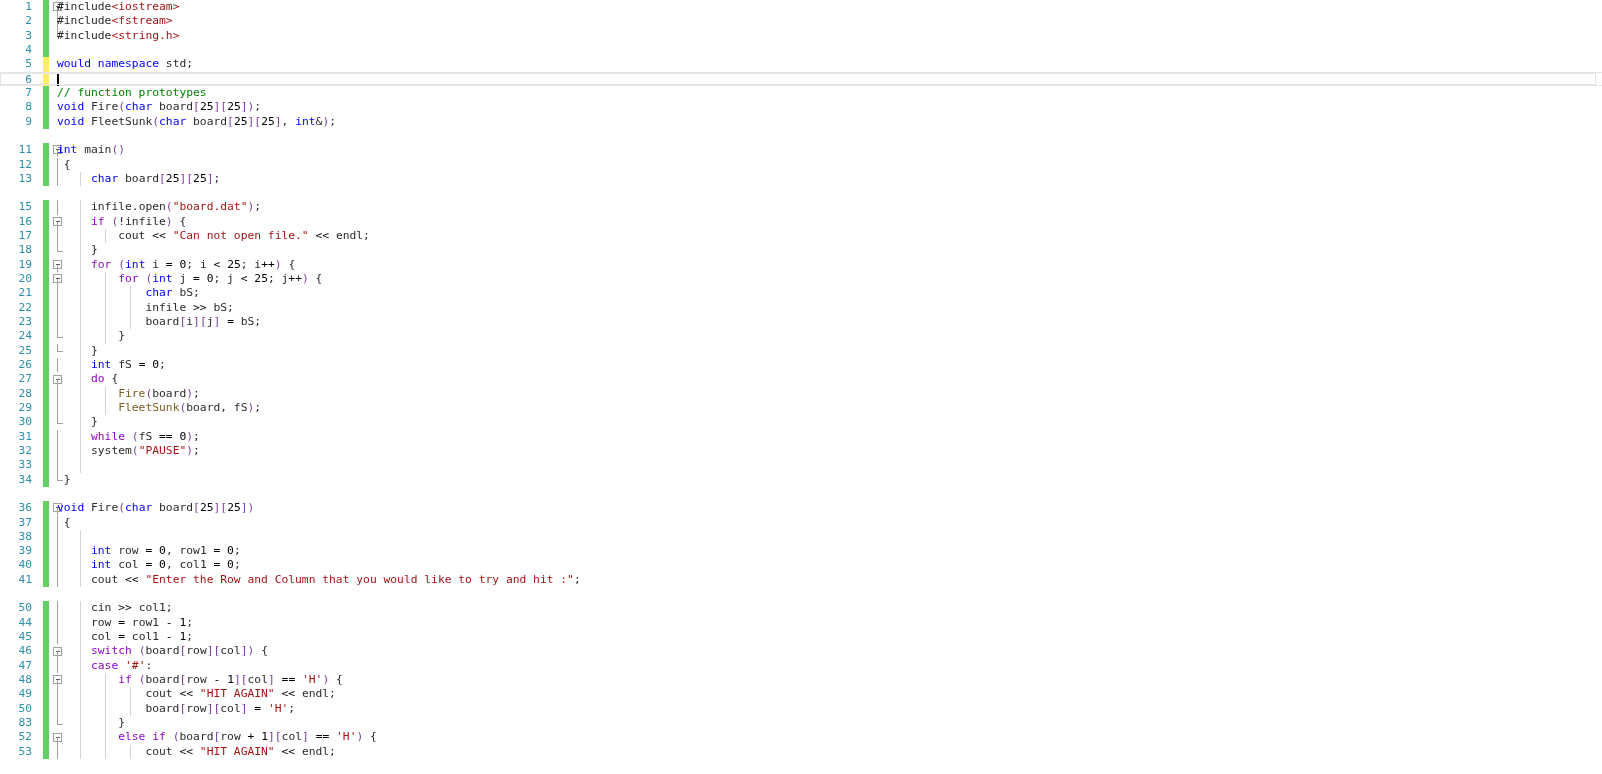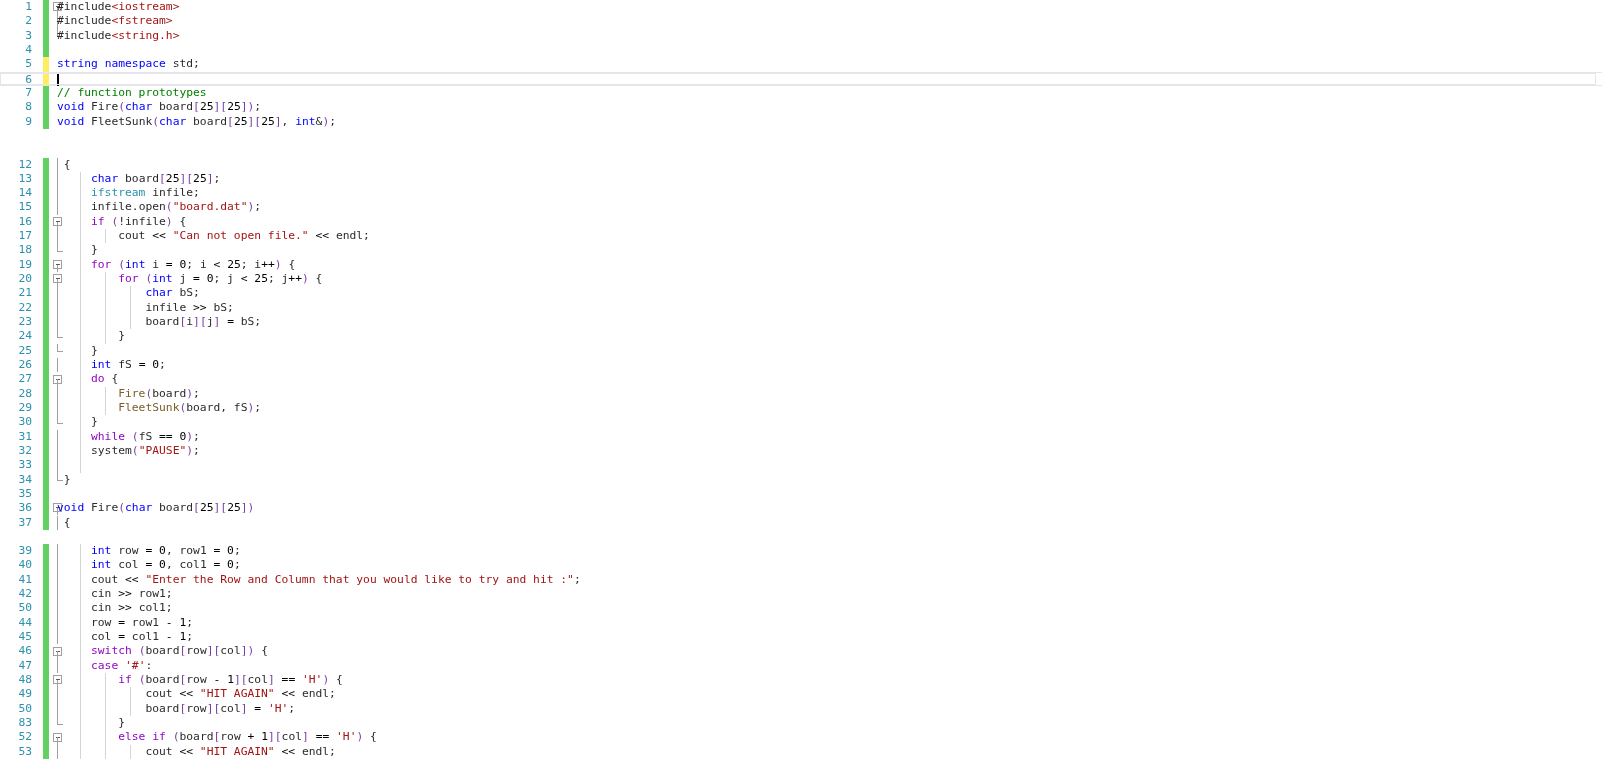--- a/index.html
+++ b/index.html
@@ -132,55 +132,54 @@
   }
 </style>
 </head>
 <body>
 
 <div id="editor">
     <div class="row" style="top: 0px; position: absolute; left: 0px; width: 1602px;"><div class="lineno">1</div><div class="trackbar saved"></div><div class="fold"><div class="box"></div><div class="vline half-bot"></div></div><div class="code"><span class="pp">#include</span><span class="str">&lt;iostream&gt;</span></div></div>
     <div class="row" style="top: 14.32px; position: absolute; left: 0px; width: 1602px;"><div class="lineno">2</div><div class="trackbar saved"></div><div class="fold"><div class="vline"></div></div><div class="code"><span class="pp">#include</span><span class="str">&lt;fstream&gt;</span></div></div>
     <div class="row" style="top: 28.64px; position: absolute; left: 0px; width: 1602px;"><div class="lineno">3</div><div class="trackbar saved"></div><div class="fold"><div class="elbow"></div></div><div class="code"><span class="pp">#include</span><span class="str">&lt;string.h&gt;</span></div></div>
     <div class="row" style="top: 42.96px; position: absolute; left: 0px; width: 1602px;"><div class="lineno">4</div><div class="trackbar saved"></div><div class="fold"></div><div class="code"></div></div>
-    <div class="row" style="top: 57.28px; position: absolute; left: 0px; width: 1602px;"><div class="lineno">5</div><div class="trackbar unsaved"></div><div class="fold"></div><div class="code"><span class="kw">string</span><span class="op"> </span><span class="kw">namespace</span><span class="id"> std;</span></div></div>
+    <div class="row" style="top: 57.28px; position: absolute; left: 0px; width: 1602px;"><div class="lineno">5</div><div class="trackbar unsaved"></div><div class="fold"></div><div class="code"><span class="kw">would</span><span class="op"> </span><span class="kw">namespace</span><span class="id"> std;</span></div></div>
     <div class="row current" style="top: 71.6px; position: absolute; left: 0px; width: 1602px;"><div class="lineno">6</div><div class="trackbar unsaved"></div><div class="fold"></div><div class="code"></div><div class="caret" style="left: 57px;"></div></div>
     <div class="row" style="top: 85.92px; position: absolute; left: 0px; width: 1602px;"><div class="lineno">7</div><div class="trackbar saved"></div><div class="fold"></div><div class="code"><span class="cmt">// function prototypes</span></div></div>
     <div class="row" style="top: 100.24px; position: absolute; left: 0px; width: 1602px;"><div class="lineno">8</div><div class="trackbar saved"></div><div class="fold"></div><div class="code"><span class="kw">void</span><span class="id"> Fire</span><span class="brk">(</span><span class="kw">char</span><span class="id"> board</span><span class="brk">[</span><span class="num">25</span><span class="brk">]</span><span class="brk">[</span><span class="num">25</span><span class="brk">]</span><span class="brk">)</span><span class="id">;</span></div></div>
     <div class="row" style="top: 114.56px; position: absolute; left: 0px; width: 1602px;"><div class="lineno">9</div><div class="trackbar saved"></div><div class="fold"></div><div class="code"><span class="kw">void</span><span class="id"> FleetSunk</span><span class="brk">(</span><span class="kw">char</span><span class="id"> board</span><span class="brk">[</span><span class="num">25</span><span class="brk">]</span><span class="brk">[</span><span class="num">25</span><span class="brk">]</span><span class="id">, </span><span class="kw">int</span><span class="id">&amp;</span><span class="brk">)</span><span class="id">;</span></div></div>
+    <div class="row" style="top: 143.2px; position: absolute; left: 0px; width: 1602px;"><div class="lineno">11</div><div class="trackbar saved"></div><div class="fold"><div class="box"></div><div class="vline half-bot"></div></div><div class="code"><span class="kw">int</span><span class="id"> main</span><span class="brk">(</span><span class="brk">)</span></div></div>
     <div class="row" style="top: 157.52px; position: absolute; left: 0px; width: 1602px;"><div class="lineno">12</div><div class="trackbar saved"></div><div class="fold"><div class="vline"></div></div><div class="code"><span class="id"> {</span></div></div>
     <div class="row" style="top: 171.84px; position: absolute; left: 0px; width: 1602px;"><div class="lineno">13</div><div class="trackbar saved"></div><div class="fold"><div class="vline"></div></div><div class="guides"><div class="guide" style="left: 80px;"></div></div><div class="code"><span class="id">     </span><span class="kw">char</span><span class="id"> board</span><span class="brk">[</span><span class="num">25</span><span class="brk">]</span><span class="brk">[</span><span class="num">25</span><span class="brk">]</span><span class="id">;</span></div></div>
-    <div class="row" style="top: 186.16px; position: absolute; left: 0px; width: 1602px;"><div class="lineno">14</div><div class="trackbar saved"></div><div class="fold"><div class="vline"></div></div><div class="guides"><div class="guide" style="left: 80px;"></div></div><div class="code"><span class="id">     </span><span class="typ">ifstream</span><span class="id"> infile;</span></div></div>
     <div class="row" style="top: 200.48px; position: absolute; left: 0px; width: 1602px;"><div class="lineno">15</div><div class="trackbar saved"></div><div class="fold"><div class="vline"></div></div><div class="guides"><div class="guide" style="left: 80px;"></div></div><div class="code"><span class="id">     infile.</span><span class="id">open</span><span class="brk">(</span><span class="str">"board.dat"</span><span class="brk">)</span><span class="id">;</span></div></div>
     <div class="row" style="top: 214.8px; position: absolute; left: 0px; width: 1602px;"><div class="lineno">16</div><div class="trackbar saved"></div><div class="fold"><div class="box"></div><div class="vline half-bot"></div></div><div class="guides"><div class="guide" style="left: 80px;"></div></div><div class="code"><span class="id">     </span><span class="ctl">if</span><span class="id"> </span><span class="brk">(</span><span class="id">!infile</span><span class="brk">)</span><span class="id"> {</span></div></div>
     <div class="row" style="top: 229.12px; position: absolute; left: 0px; width: 1602px;"><div class="lineno">17</div><div class="trackbar saved"></div><div class="fold"><div class="vline"></div></div><div class="guides"><div class="guide" style="left: 80px;"></div><div class="guide" style="left: 105px;"></div></div><div class="code"><span class="id">         cout </span><span class="op">&lt;&lt;</span><span class="id"> </span><span class="str">"Can not open file."</span><span class="id"> </span><span class="op">&lt;&lt;</span><span class="id"> endl;</span></div></div>
     <div class="row" style="top: 243.44px; position: absolute; left: 0px; width: 1602px;"><div class="lineno">18</div><div class="trackbar saved"></div><div class="fold"><div class="elbow"></div></div><div class="guides"><div class="guide" style="left: 80px;"></div></div><div class="code"><span class="id">     }</span></div></div>
     <div class="row" style="top: 257.76px; position: absolute; left: 0px; width: 1602px;"><div class="lineno">19</div><div class="trackbar saved"></div><div class="fold"><div class="box"></div><div class="vline half-bot"></div></div><div class="guides"><div class="guide" style="left: 80px;"></div></div><div class="code"><span class="id">     </span><span class="ctl">for</span><span class="id"> </span><span class="brk">(</span><span class="kw">int</span><span class="id"> i </span><span class="op">=</span><span class="id"> </span><span class="num">0</span><span class="id">; i </span><span class="op">&lt;</span><span class="id"> </span><span class="num">25</span><span class="id">; i</span><span class="op">++</span><span class="brk">)</span><span class="id"> {</span></div></div>
     <div class="row" style="top: 272.08px; position: absolute; left: 0px; width: 1602px;"><div class="lineno">20</div><div class="trackbar saved"></div><div class="fold"><div class="box"></div><div class="vline half-bot"></div></div><div class="guides"><div class="guide" style="left: 80px;"></div><div class="guide" style="left: 105px;"></div></div><div class="code"><span class="id">         </span><span class="ctl">for</span><span class="id"> </span><span class="brk">(</span><span class="kw">int</span><span class="id"> j </span><span class="op">=</span><span class="id"> </span><span class="num">0</span><span class="id">; j </span><span class="op">&lt;</span><span class="id"> </span><span class="num">25</span><span class="id">; j</span><span class="op">++</span><span class="brk">)</span><span class="id"> {</span></div></div>
     <div class="row" style="top: 286.4px; position: absolute; left: 0px; width: 1602px;"><div class="lineno">21</div><div class="trackbar saved"></div><div class="fold"><div class="vline"></div></div><div class="guides"><div class="guide" style="left: 80px;"></div><div class="guide" style="left: 105px;"></div><div class="guide" style="left: 130px;"></div></div><div class="code"><span class="id">             </span><span class="kw">char</span><span class="id"> bS;</span></div></div>
     <div class="row" style="top: 300.72px; position: absolute; left: 0px; width: 1602px;"><div class="lineno">22</div><div class="trackbar saved"></div><div class="fold"><div class="vline"></div></div><div class="guides"><div class="guide" style="left: 80px;"></div><div class="guide" style="left: 105px;"></div><div class="guide" style="left: 130px;"></div></div><div class="code"><span class="id">             infile </span><span class="op">&gt;&gt;</span><span class="id"> bS;</span></div></div>
     <div class="row" style="top: 315.04px; position: absolute; left: 0px; width: 1602px;"><div class="lineno">23</div><div class="trackbar saved"></div><div class="fold"><div class="vline"></div></div><div class="guides"><div class="guide" style="left: 80px;"></div><div class="guide" style="left: 105px;"></div><div class="guide" style="left: 130px;"></div></div><div class="code"><span class="id">             board</span><span class="brk">[</span><span class="id">i</span><span class="brk">]</span><span class="brk">[</span><span class="id">j</span><span class="brk">]</span><span class="id"> </span><span class="op">=</span><span class="id"> bS;</span></div></div>
     <div class="row" style="top: 329.36px; position: absolute; left: 0px; width: 1602px;"><div class="lineno">24</div><div class="trackbar saved"></div><div class="fold"><div class="elbow"></div></div><div class="guides"><div class="guide" style="left: 80px;"></div><div class="guide" style="left: 105px;"></div></div><div class="code"><span class="id">         }</span></div></div>
     <div class="row" style="top: 343.68px; position: absolute; left: 0px; width: 1602px;"><div class="lineno">25</div><div class="trackbar saved"></div><div class="fold"><div class="elbow"></div></div><div class="guides"><div class="guide" style="left: 80px;"></div></div><div class="code"><span class="id">     }</span></div></div>
     <div class="row" style="top: 358px; position: absolute; left: 0px; width: 1602px;"><div class="lineno">26</div><div class="trackbar saved"></div><div class="fold"><div class="vline"></div></div><div class="guides"><div class="guide" style="left: 80px;"></div></div><div class="code"><span class="id">     </span><span class="kw">int</span><span class="id"> fS </span><span class="op">=</span><span class="id"> </span><span class="num">0</span><span class="id">;</span></div></div>
     <div class="row" style="top: 372.32px; position: absolute; left: 0px; width: 1602px;"><div class="lineno">27</div><div class="trackbar saved"></div><div class="fold"><div class="box"></div><div class="vline half-bot"></div></div><div class="guides"><div class="guide" style="left: 80px;"></div></div><div class="code"><span class="id">     </span><span class="ctl">do</span><span class="id"> {</span></div></div>
     <div class="row" style="top: 386.64px; position: absolute; left: 0px; width: 1602px;"><div class="lineno">28</div><div class="trackbar saved"></div><div class="fold"><div class="vline"></div></div><div class="guides"><div class="guide" style="left: 80px;"></div><div class="guide" style="left: 105px;"></div></div><div class="code"><span class="id">         </span><span class="fn">Fire</span><span class="brk">(</span><span class="id">board</span><span class="brk">)</span><span class="id">;</span></div></div>
     <div class="row" style="top: 400.96px; position: absolute; left: 0px; width: 1602px;"><div class="lineno">29</div><div class="trackbar saved"></div><div class="fold"><div class="vline"></div></div><div class="guides"><div class="guide" style="left: 80px;"></div><div class="guide" style="left: 105px;"></div></div><div class="code"><span class="id">         </span><span class="fn">FleetSunk</span><span class="brk">(</span><span class="id">board, fS</span><span class="brk">)</span><span class="id">;</span></div></div>
     <div class="row" style="top: 415.28px; position: absolute; left: 0px; width: 1602px;"><div class="lineno">30</div><div class="trackbar saved"></div><div class="fold"><div class="elbow"></div></div><div class="guides"><div class="guide" style="left: 80px;"></div></div><div class="code"><span class="id">     }</span></div></div>
     <div class="row" style="top: 429.6px; position: absolute; left: 0px; width: 1602px;"><div class="lineno">31</div><div class="trackbar saved"></div><div class="fold"><div class="vline"></div></div><div class="guides"><div class="guide" style="left: 80px;"></div></div><div class="code"><span class="id">     </span><span class="ctl">while</span><span class="id"> </span><span class="brk">(</span><span class="id">fS </span><span class="op">==</span><span class="id"> </span><span class="num">0</span><span class="brk">)</span><span class="id">;</span></div></div>
     <div class="row" style="top: 443.92px; position: absolute; left: 0px; width: 1602px;"><div class="lineno">32</div><div class="trackbar saved"></div><div class="fold"><div class="vline"></div></div><div class="guides"><div class="guide" style="left: 80px;"></div></div><div class="code"><span class="id">     system</span><span class="brk">(</span><span class="str">"PAUSE"</span><span class="brk">)</span><span class="id">;</span></div></div>
     <div class="row" style="top: 458.24px; position: absolute; left: 0px; width: 1602px;"><div class="lineno">33</div><div class="trackbar saved"></div><div class="fold"><div class="vline"></div></div><div class="guides"><div class="guide" style="left: 80px;"></div></div><div class="code"></div></div>
     <div class="row" style="top: 472.56px; position: absolute; left: 0px; width: 1602px;"><div class="lineno">34</div><div class="trackbar saved"></div><div class="fold"><div class="elbow"></div></div><div class="code"><span class="id"> }</span></div></div>
-    <div class="row" style="top: 486.88px; position: absolute; left: 0px; width: 1602px;"><div class="lineno">35</div><div class="trackbar saved"></div><div class="fold"></div><div class="code"></div></div>
     <div class="row" style="top: 501.2px; position: absolute; left: 0px; width: 1602px;"><div class="lineno">36</div><div class="trackbar saved"></div><div class="fold"><div class="box"></div><div class="vline half-bot"></div></div><div class="code"><span class="kw">void</span><span class="id"> Fire</span><span class="brk">(</span><span class="kw">char</span><span class="id"> board</span><span class="brk">[</span><span class="num">25</span><span class="brk">]</span><span class="brk">[</span><span class="num">25</span><span class="brk">]</span><span class="brk">)</span></div></div>
     <div class="row" style="top: 515.52px; position: absolute; left: 0px; width: 1602px;"><div class="lineno">37</div><div class="trackbar saved"></div><div class="fold"><div class="vline"></div></div><div class="code"><span class="id"> {</span></div></div>
+    <div class="row" style="top: 529.84px; position: absolute; left: 0px; width: 1602px;"><div class="lineno">38</div><div class="trackbar saved"></div><div class="fold"><div class="vline"></div></div><div class="guides"><div class="guide" style="left: 80px;"></div></div><div class="code"></div></div>
     <div class="row" style="top: 544.16px; position: absolute; left: 0px; width: 1602px;"><div class="lineno">39</div><div class="trackbar saved"></div><div class="fold"><div class="vline"></div></div><div class="guides"><div class="guide" style="left: 80px;"></div></div><div class="code"><span class="id">     </span><span class="kw">int</span><span class="id"> row </span><span class="op">=</span><span class="id"> </span><span class="num">0</span><span class="id">, row1 </span><span class="op">=</span><span class="id"> </span><span class="num">0</span><span class="id">;</span></div></div>
     <div class="row" style="top: 558.48px; position: absolute; left: 0px; width: 1602px;"><div class="lineno">40</div><div class="trackbar saved"></div><div class="fold"><div class="vline"></div></div><div class="guides"><div class="guide" style="left: 80px;"></div></div><div class="code"><span class="id">     </span><span class="kw">int</span><span class="id"> col </span><span class="op">=</span><span class="id"> </span><span class="num">0</span><span class="id">, col1 </span><span class="op">=</span><span class="id"> </span><span class="num">0</span><span class="id">;</span></div></div>
     <div class="row" style="top: 572.8px; position: absolute; left: 0px; width: 1602px;"><div class="lineno">41</div><div class="trackbar saved"></div><div class="fold"><div class="vline"></div></div><div class="guides"><div class="guide" style="left: 80px;"></div></div><div class="code"><span class="id">     cout </span><span class="op">&lt;&lt;</span><span class="id"> </span><span class="str">"Enter the Row and Column that you would like to try and hit :"</span><span class="id">;</span></div></div>
-    <div class="row" style="top: 587.12px; position: absolute; left: 0px; width: 1602px;"><div class="lineno">42</div><div class="trackbar saved"></div><div class="fold"><div class="vline"></div></div><div class="guides"><div class="guide" style="left: 80px;"></div></div><div class="code"><span class="id">     cin </span><span class="op">&gt;&gt;</span><span class="id"> row1;</span></div></div>
     <div class="row" style="top: 601.44px; position: absolute; left: 0px; width: 1602px;"><div class="lineno">50</div><div class="trackbar saved"></div><div class="fold"><div class="vline"></div></div><div class="guides"><div class="guide" style="left: 80px;"></div></div><div class="code"><span class="id">     cin </span><span class="op">&gt;&gt;</span><span class="id"> col1;</span></div></div>
     <div class="row" style="top: 615.76px; position: absolute; left: 0px; width: 1602px;"><div class="lineno">44</div><div class="trackbar saved"></div><div class="fold"><div class="vline"></div></div><div class="guides"><div class="guide" style="left: 80px;"></div></div><div class="code"><span class="id">     row </span><span class="op">=</span><span class="id"> row1 </span><span class="op">-</span><span class="id"> </span><span class="num">1</span><span class="id">;</span></div></div>
     <div class="row" style="top: 630.08px; position: absolute; left: 0px; width: 1602px;"><div class="lineno">45</div><div class="trackbar saved"></div><div class="fold"><div class="vline"></div></div><div class="guides"><div class="guide" style="left: 80px;"></div></div><div class="code"><span class="id">     col </span><span class="op">=</span><span class="id"> col1 </span><span class="op">-</span><span class="id"> </span><span class="num">1</span><span class="id">;</span></div></div>
     <div class="row" style="top: 644.4px; position: absolute; left: 0px; width: 1602px;"><div class="lineno">46</div><div class="trackbar saved"></div><div class="fold"><div class="box"></div><div class="vline half-bot"></div></div><div class="guides"><div class="guide" style="left: 80px;"></div></div><div class="code"><span class="id">     </span><span class="ctl">switch</span><span class="id"> </span><span class="brk">(</span><span class="id">board</span><span class="brk">[</span><span class="id">row</span><span class="brk">]</span><span class="brk">[</span><span class="id">col</span><span class="brk">]</span><span class="brk">)</span><span class="id"> {</span></div></div>
     <div class="row" style="top: 658.72px; position: absolute; left: 0px; width: 1602px;"><div class="lineno">47</div><div class="trackbar saved"></div><div class="fold"><div class="vline"></div></div><div class="guides"><div class="guide" style="left: 80px;"></div></div><div class="code"><span class="id">     </span><span class="ctl">case</span><span class="id"> </span><span class="str">'#'</span><span class="id">:</span></div></div>
     <div class="row" style="top: 673.04px; position: absolute; left: 0px; width: 1602px;"><div class="lineno">48</div><div class="trackbar saved"></div><div class="fold"><div class="box"></div><div class="vline half-bot"></div></div><div class="guides"><div class="guide" style="left: 80px;"></div><div class="guide" style="left: 105px;"></div></div><div class="code"><span class="id">         </span><span class="ctl">if</span><span class="id"> </span><span class="brk">(</span><span class="id">board</span><span class="brk">[</span><span class="id">row </span><span class="op">-</span><span class="id"> </span><span class="num">1</span><span class="brk">]</span><span class="brk">[</span><span class="id">col</span><span class="brk">]</span><span class="id"> </span><span class="op">==</span><span class="id"> </span><span class="str">'H'</span><span class="brk">)</span><span class="id"> {</span></div></div>
     <div class="row" style="top: 687.36px; position: absolute; left: 0px; width: 1602px;"><div class="lineno">49</div><div class="trackbar saved"></div><div class="fold"><div class="vline"></div></div><div class="guides"><div class="guide" style="left: 80px;"></div><div class="guide" style="left: 105px;"></div><div class="guide" style="left: 130px;"></div></div><div class="code"><span class="id">             cout </span><span class="op">&lt;&lt;</span><span class="id"> </span><span class="str">"HIT AGAIN"</span><span class="id"> </span><span class="op">&lt;&lt;</span><span class="id"> endl;</span></div></div>
     <div class="row" style="top: 701.68px; position: absolute; left: 0px; width: 1602px;"><div class="lineno">50</div><div class="trackbar saved"></div><div class="fold"><div class="vline"></div></div><div class="guides"><div class="guide" style="left: 80px;"></div><div class="guide" style="left: 105px;"></div><div class="guide" style="left: 130px;"></div></div><div class="code"><span class="id">             board</span><span class="brk">[</span><span class="id">row</span><span class="brk">]</span><span class="brk">[</span><span class="id">col</span><span class="brk">]</span><span class="id"> </span><span class="op">=</span><span class="id"> </span><span class="str">'H'</span><span class="id">;</span></div></div>
     <div class="row" style="top: 716px; position: absolute; left: 0px; width: 1602px;"><div class="lineno">83</div><div class="trackbar saved"></div><div class="fold"><div class="elbow"></div></div><div class="guides"><div class="guide" style="left: 80px;"></div><div class="guide" style="left: 105px;"></div></div><div class="code"><span class="id">         }</span></div></div>
     <div class="row" style="top: 730.32px; position: absolute; left: 0px; width: 1602px;"><div class="lineno">52</div><div class="trackbar saved"></div><div class="fold"><div class="box"></div><div class="vline half-bot"></div></div><div class="guides"><div class="guide" style="left: 80px;"></div><div class="guide" style="left: 105px;"></div></div><div class="code"><span class="id">         </span><span class="ctl">else</span><span class="id"> </span><span class="ctl">if</span><span class="id"> </span><span class="brk">(</span><span class="id">board</span><span class="brk">[</span><span class="id">row </span><span class="op">+</span><span class="id"> </span><span class="num">1</span><span class="brk">]</span><span class="brk">[</span><span class="id">col</span><span class="brk">]</span><span class="id"> </span><span class="op">==</span><span class="id"> </span><span class="str">'H'</span><span class="brk">)</span><span class="id"> {</span></div></div>

